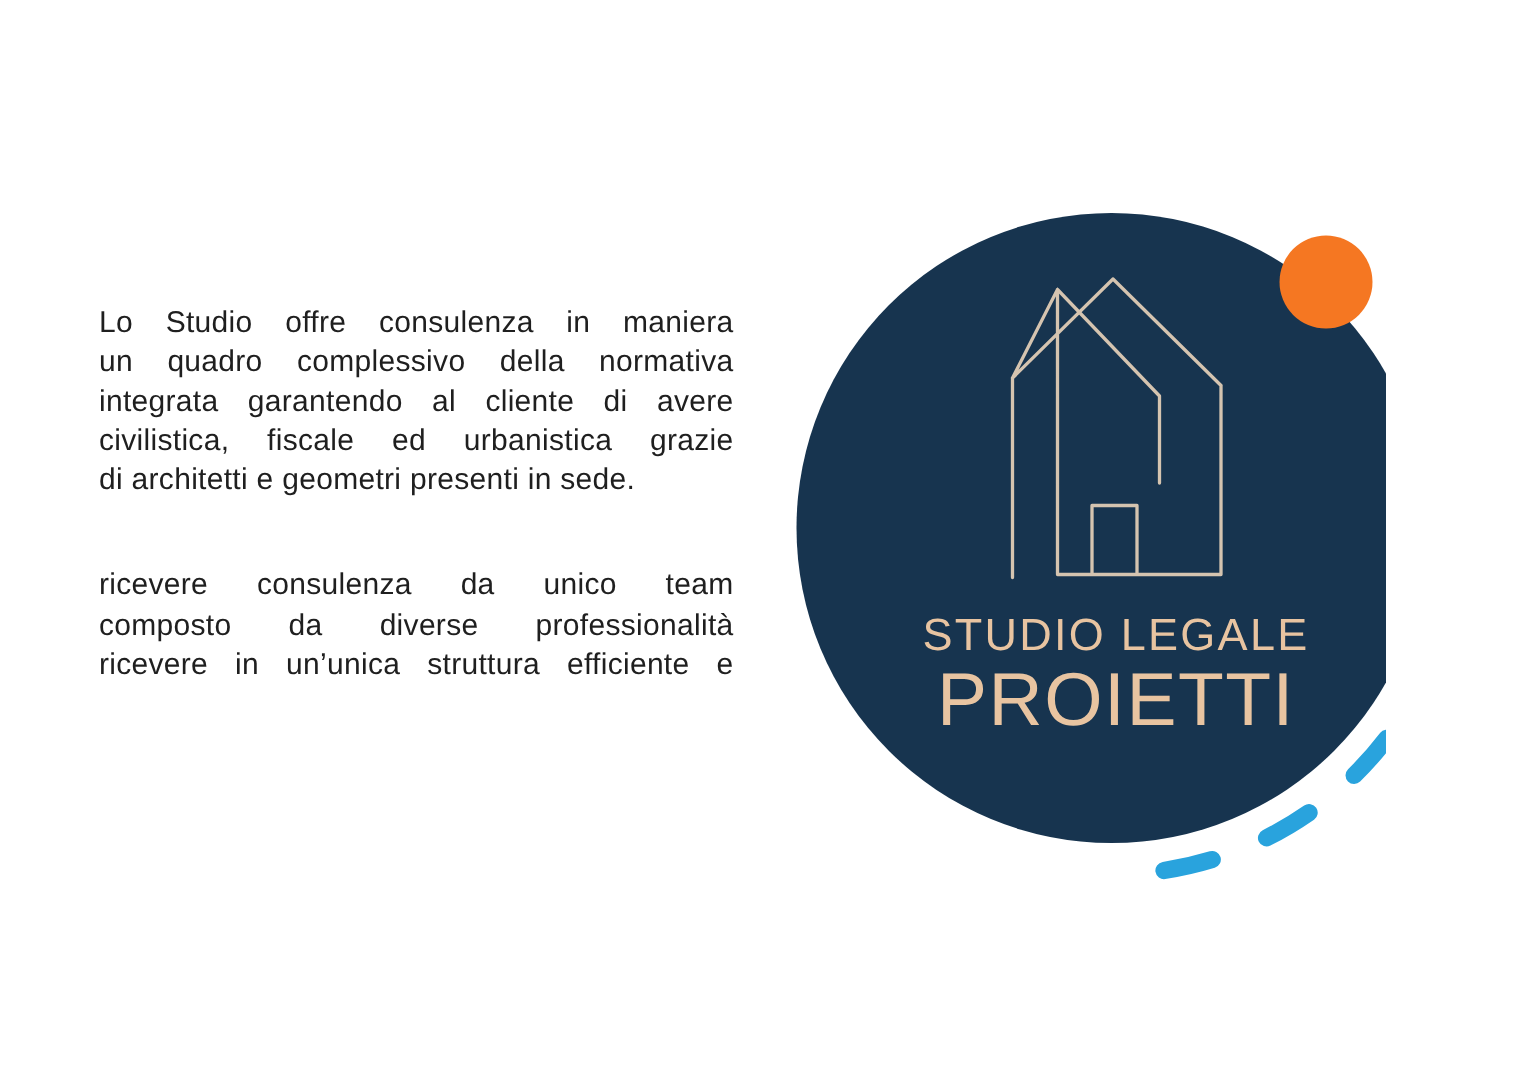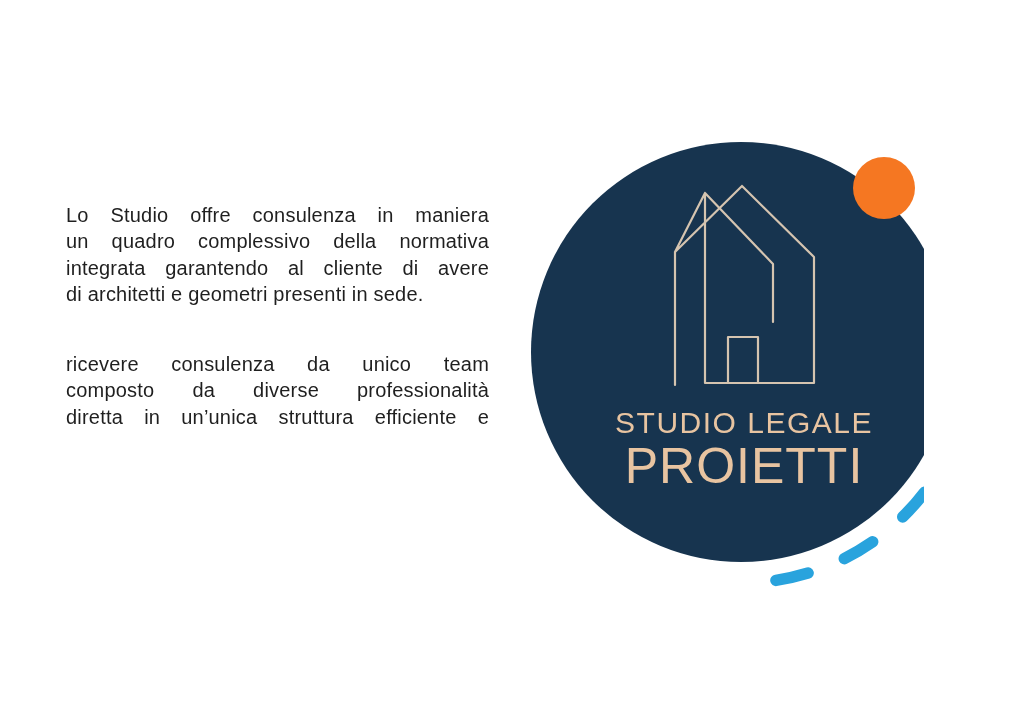--- a/index.html
+++ b/index.html
@@ -48,26 +48,27 @@
 </head>
 <body>
 
 <div class="slide">
 
   <div class="intro">
     <div class="para para-1">
       <div class="tline">Lo Studio offre consulenza in maniera</div>
       <div class="tline">un quadro complessivo della normativa</div>
       <div class="tline">integrata garantendo al cliente di avere</div>
+      <div class="tline">civilistica, fiscale ed urbanistica grazie</div>
       <div class="tline tlast">di architetti e geometri presenti in sede.</div>
     </div>
     <div class="para para-2">
       <div class="tline">ricevere consulenza da unico team</div>
       <div class="tline">composto da diverse professionalità</div>
-      <div class="tline">diretta in un’unica struttura efficiente e</div>
+      <div class="tline">ricevere in un’unica struttura efficiente e</div>
     </div>
   </div>
 
   <svg class="logo-svg" viewBox="0 0 460 470" xmlns="http://www.w3.org/2000/svg">
 
     <circle cx="221" cy="222" r="210" fill="#17344f"></circle>
 
     <path d="M 438.7 299.1 A 231 231 0 0 1 249.2 451.3" fill="none" stroke-width="11.5" stroke-linecap="round" stroke-dasharray="33 39" stroke="#29a3dd"></path>
 
     <circle cx="364" cy="58" r="31" fill="#f57722"></circle>

